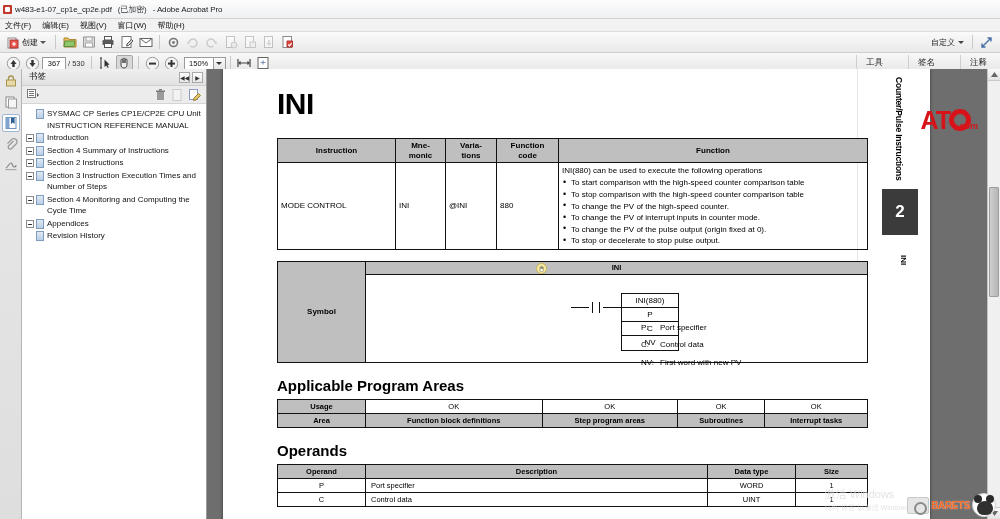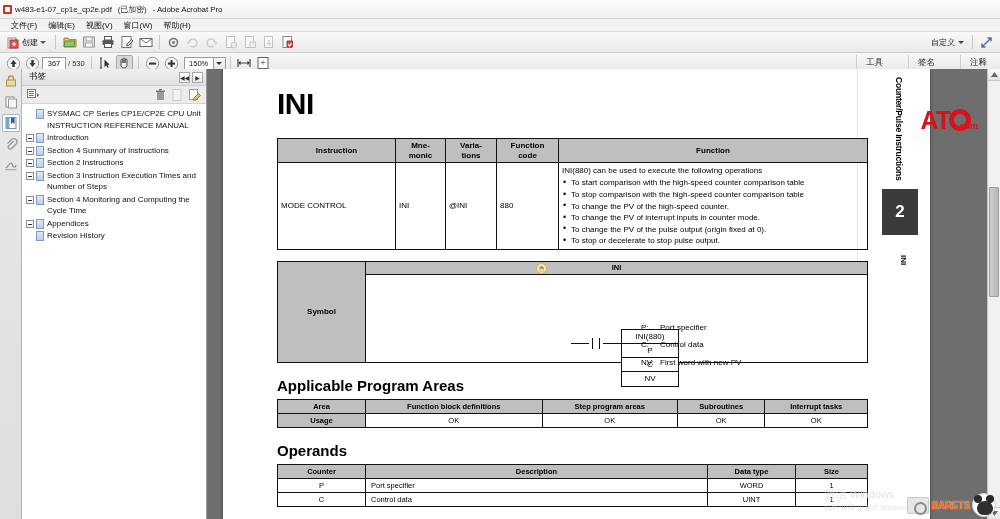--- a/index.html
+++ b/index.html
@@ -25,21 +25,21 @@
   .tb-icon::after {
     content: ""; position: absolute; left: 2px; top: 2px;
     width: 5px; height: 5px; background: #fff; border-radius: 1px;
   }
   .tb-title { font-size: 8px; letter-spacing: -0.1px; }
   .tb-enc { color: #333; }
 
   
   .menubar {
     height: 13px; background: #f2f2f2; border-bottom: 1px solid #dcdcdc;
-    display: flex; align-items: center; padding-left: 11px;
+    display: flex; align-items: center; padding-left: 5px;
     font-size: 8px; color: #111;
   }
   .menubar span { margin-right: 11px; cursor: default; }
 
   
   .toolbar1 {
     height: 21px; background: linear-gradient(#fafafa, #e9e9e9);
     border-bottom: 1px solid #cfcfcf;
     display: flex; align-items: center; padding: 0 4px;
   }
@@ -188,21 +188,21 @@
     display: flex; align-items: center; justify-content: center; position: relative;
     font-size: 7.5px; font-weight: 700;
   }
   .sym-head .hdr-label { position: absolute; left: 0; right: 0; text-align: center; }
   .cursor-badge {
     position: absolute; left: 34%; top: 1px; width: 11px; height: 11px;
     background: #f6eaa8; border: 1px solid #c9b14f; border-radius: 50%;
     display: flex; align-items: center; justify-content: center;
   }
   .sym-body { position: relative; height: 87px; background: #fff; }
-  .ladder { position: absolute; left: 205px; top: 18px; display: flex; align-items: flex-start; margin-top: 36px; }
+  .ladder { position: absolute; left: 205px; top: 18px; display: flex; align-items: flex-start; }
   .contact { display: flex; align-items: center; margin-top: 9px; }
   .contact .wire { width: 18px; height: 1px; background: #111; }
   .contact .bar { width: 1px; height: 11px; background: #111; margin: 0 3px; }
   .block { border: 1px solid #111; width: 58px; background: #fff; }
   .block div {
     height: 14px; font-size: 8px; text-align: center; line-height: 13px; color: #000;
     border-bottom: 1px solid #111;
   }
   .block div:last-child { border-bottom: none; }
   .sym-legend { position: absolute; left: 275px; top: 44px; font-size: 8px; line-height: 17.5px; }
@@ -717,41 +717,41 @@
                   </div>
                 </div>
               </div>
             </div>
           </div>
 
           <h2 class="sec">Applicable Program Areas</h2>
           <table class="grid">
             <tbody>
                 <tr>
+              <td class="rowhead">Usage</td>
+              <td>OK</td>
+              <td>OK</td>
+              <td>OK</td>
+              <td>OK</td>
+            </tr>
+            <tr>
               <th style="width:88px">Area</th>
               <th>Function block definitions</th>
               <th>Step program areas</th>
               <th>Subroutines</th>
               <th>Interrupt tasks</th>
             </tr>
-            <tr>
-              <td class="rowhead">Usage</td>
-              <td>OK</td>
-              <td>OK</td>
-              <td>OK</td>
-              <td>OK</td>
-            </tr>
           </tbody>
             </table>
 
           <h2 class="sec">Operands</h2>
           <table class="grid">
             <tbody>
                 <tr>
-              <th style="width:88px">Counter</th>
+              <th style="width:88px">Operand</th>
               <th>Description</th>
               <th style="width:88px">Data type</th>
               <th style="width:72px">Size</th>
             </tr>
             <tr>
               <td>P</td>
               <td class="left">Port specifier</td>
               <td>WORD</td>
               <td>1</td>
             </tr>

